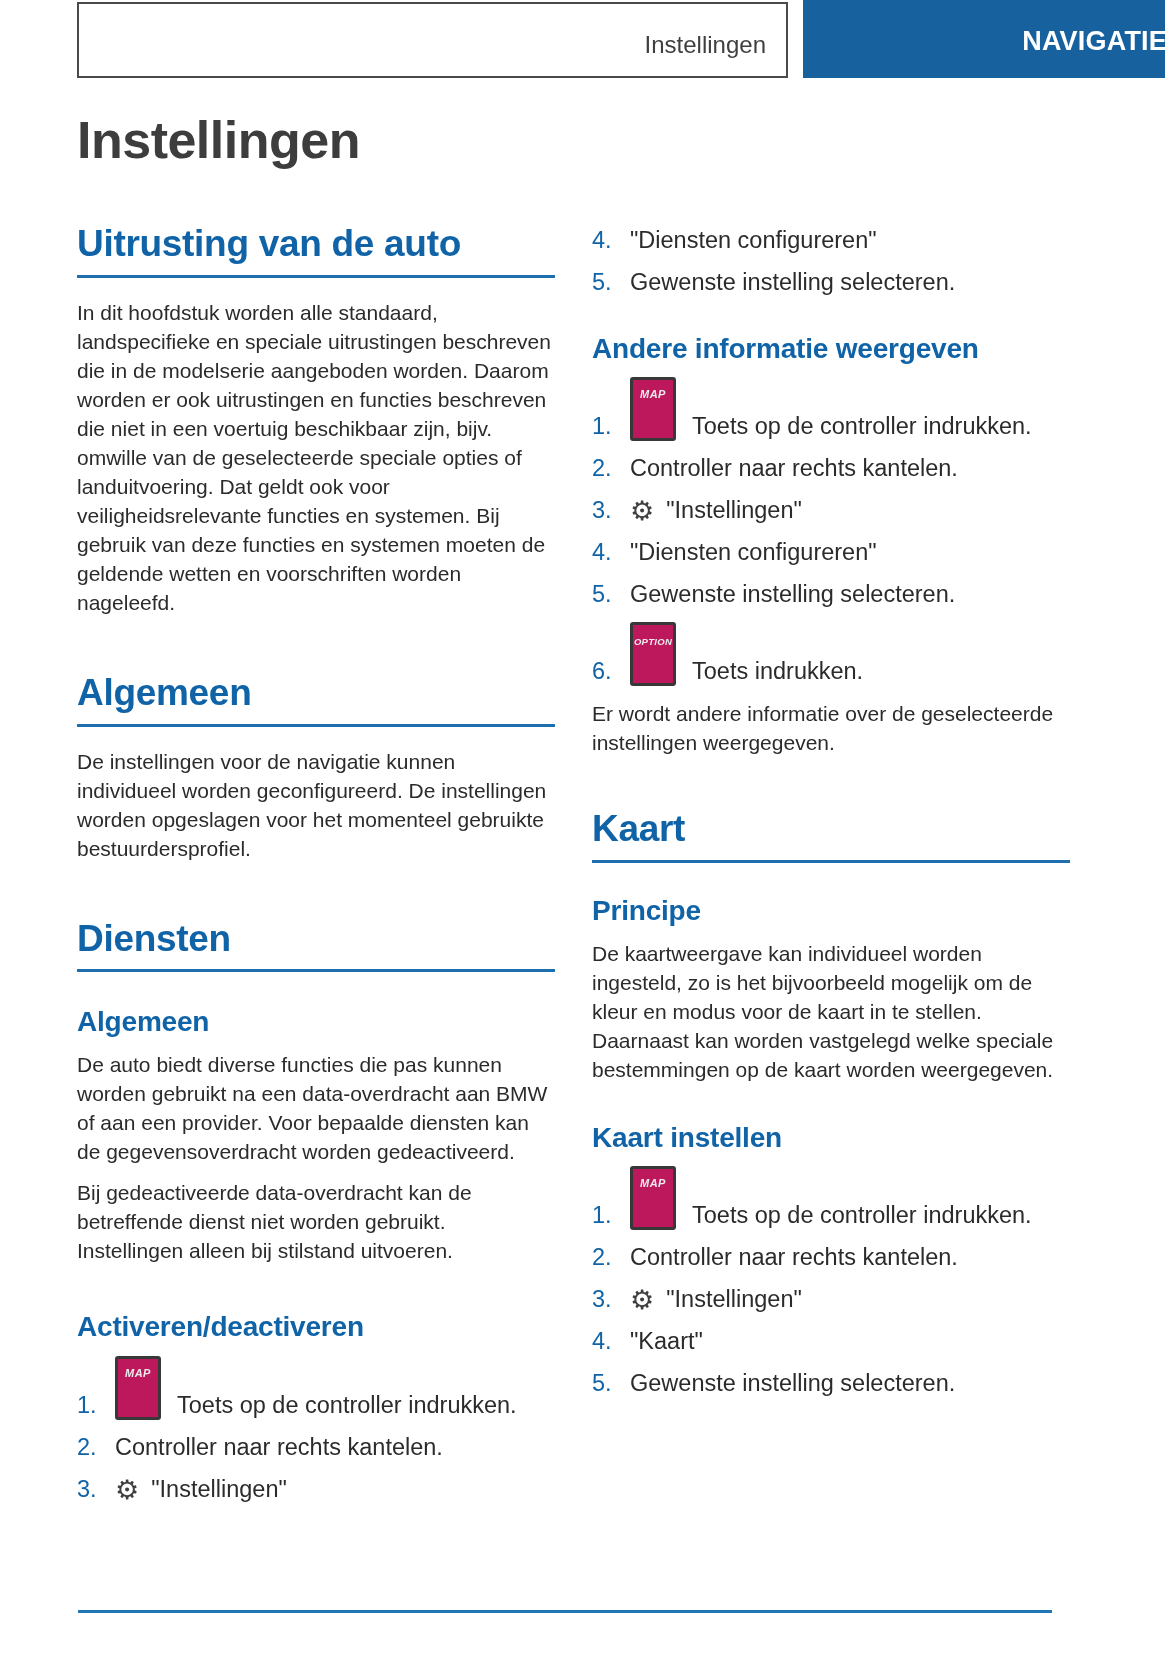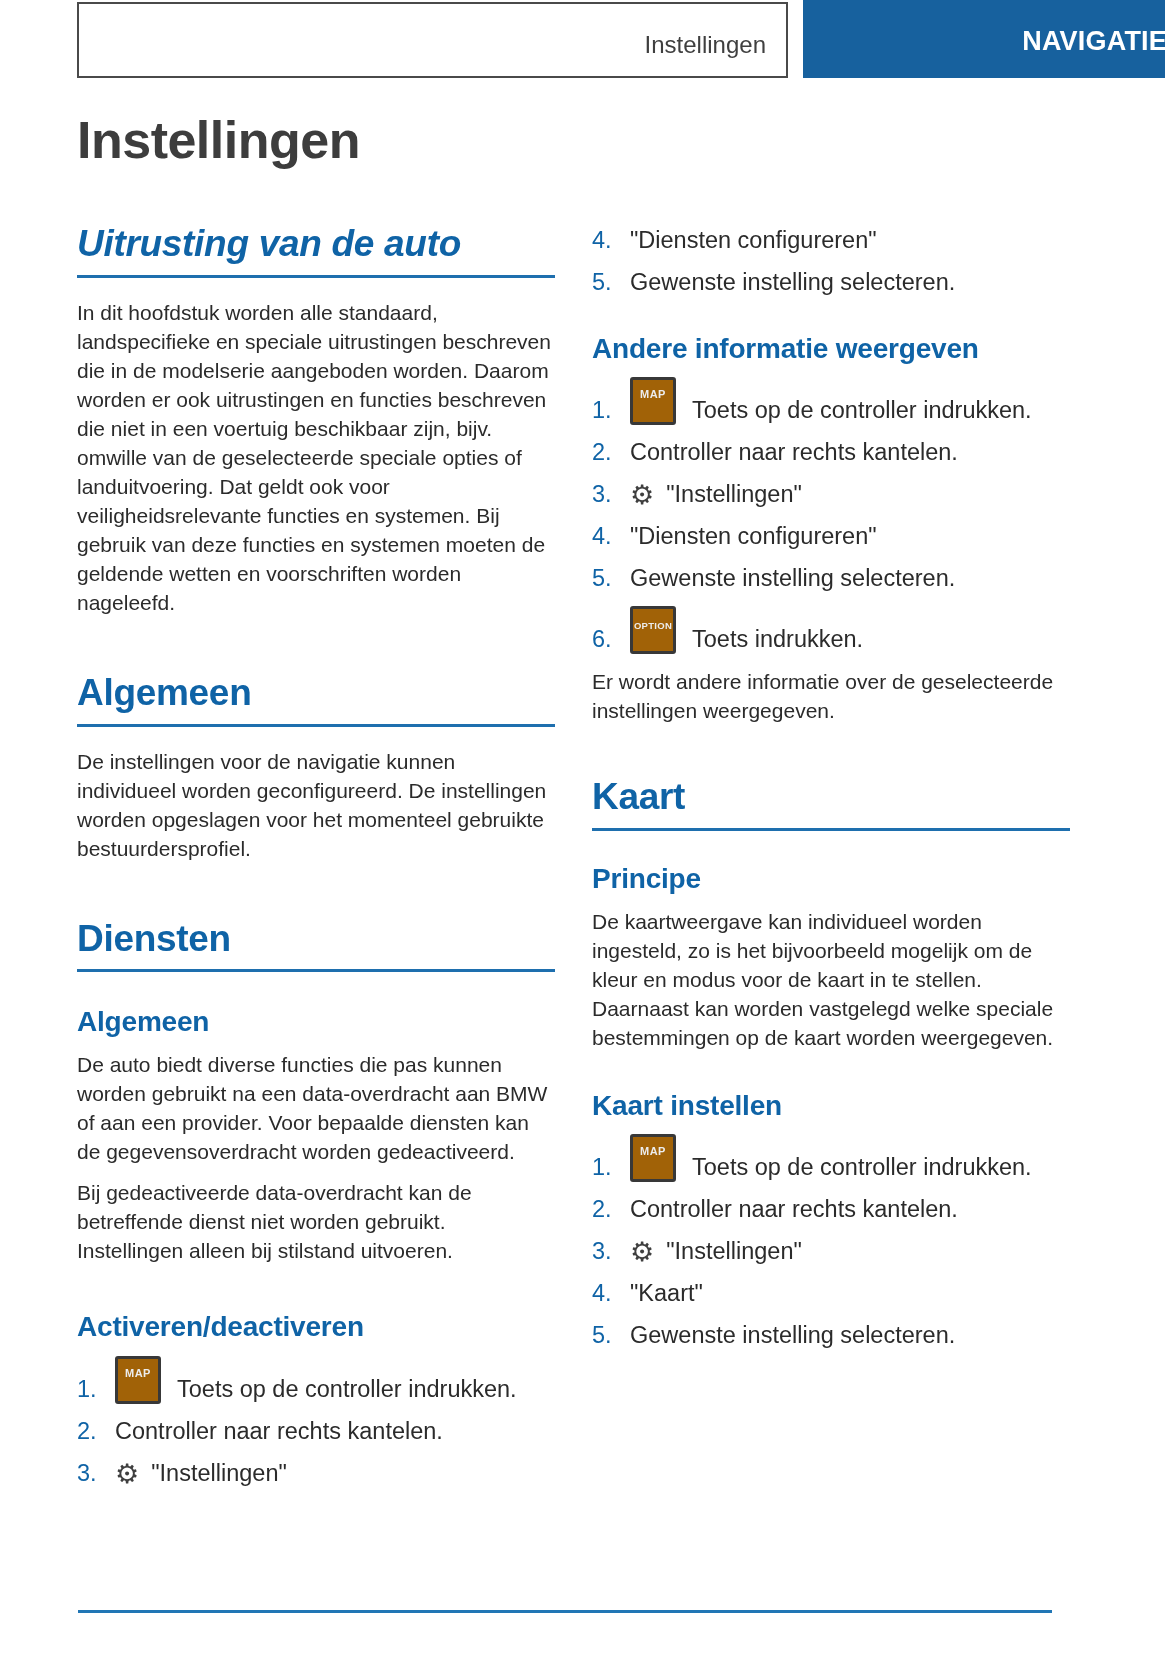--- a/index.html
+++ b/index.html
@@ -31,44 +31,44 @@
   h1.page-title{
     margin:0 0 56px 0;font-size:52px;line-height:1.08;color:#3d3d3d;
     font-weight:bold;letter-spacing:-0.5px;
   }
   h2.section-heading{
     margin:56px 0 20px 0;padding-bottom:10px;
     border-bottom:3px solid #1e6fae;
     font-size:37px;line-height:1.1;color:#0f63a6;font-weight:bold;
     letter-spacing:-0.3px;
   }
-  h2.first{margin-top:16px;font-style:italic;}
+  h2.first{margin-top:16px;}
   h3.sub-heading{
     margin:40px 0 12px 0;font-size:28px;line-height:1.15;color:#0f63a6;
     font-weight:bold;letter-spacing:-0.2px;
   }
   p.body-text{
     margin:0 0 12px 0;font-size:21px;line-height:29px;color:#2b2b2b;
     hyphens:auto;
   }
   p.note-text{margin:4px 0 0 0;}
   
   .step{
     display:flex;align-items:baseline;
     margin:0 0 13px 0;font-size:23.5px;line-height:29px;color:#2b2b2b;
   }
   .step .num{color:#0f63a6;width:38px;flex:0 0 38px;}
   .step.with-icon{align-items:flex-end;margin-top:6px;}
   .step-text{hyphens:auto;}
   
   .btn-icon{
-    width:46px;height:48px;box-sizing:border-box;flex:0 0 46px;
-    background:#a16207;border:3px solid #383838;border-radius:3px;
+    width:46px;height:64px;box-sizing:border-box;flex:0 0 46px;
+    background:#be185d;border:3px solid #383838;border-radius:3px;
     display:flex;justify-content:center;align-items:flex-start;
-    padding-top:9px;margin-right:16px;
+    padding-top:9px;margin-right:16px;font-style:italic;
   }
   .btn-icon .btn-label{
     color:#ececec;font-weight:bold;font-size:11px;letter-spacing:0.5px;
     line-height:1;
   }
   .btn-icon.option .btn-label{font-size:9.5px;letter-spacing:0.3px;padding-top:3px;}
   
   .gear{
     font-size:27px;line-height:1;color:#3f3f3f;margin-right:12px;
     position:relative;top:2px;flex:0 0 auto;

